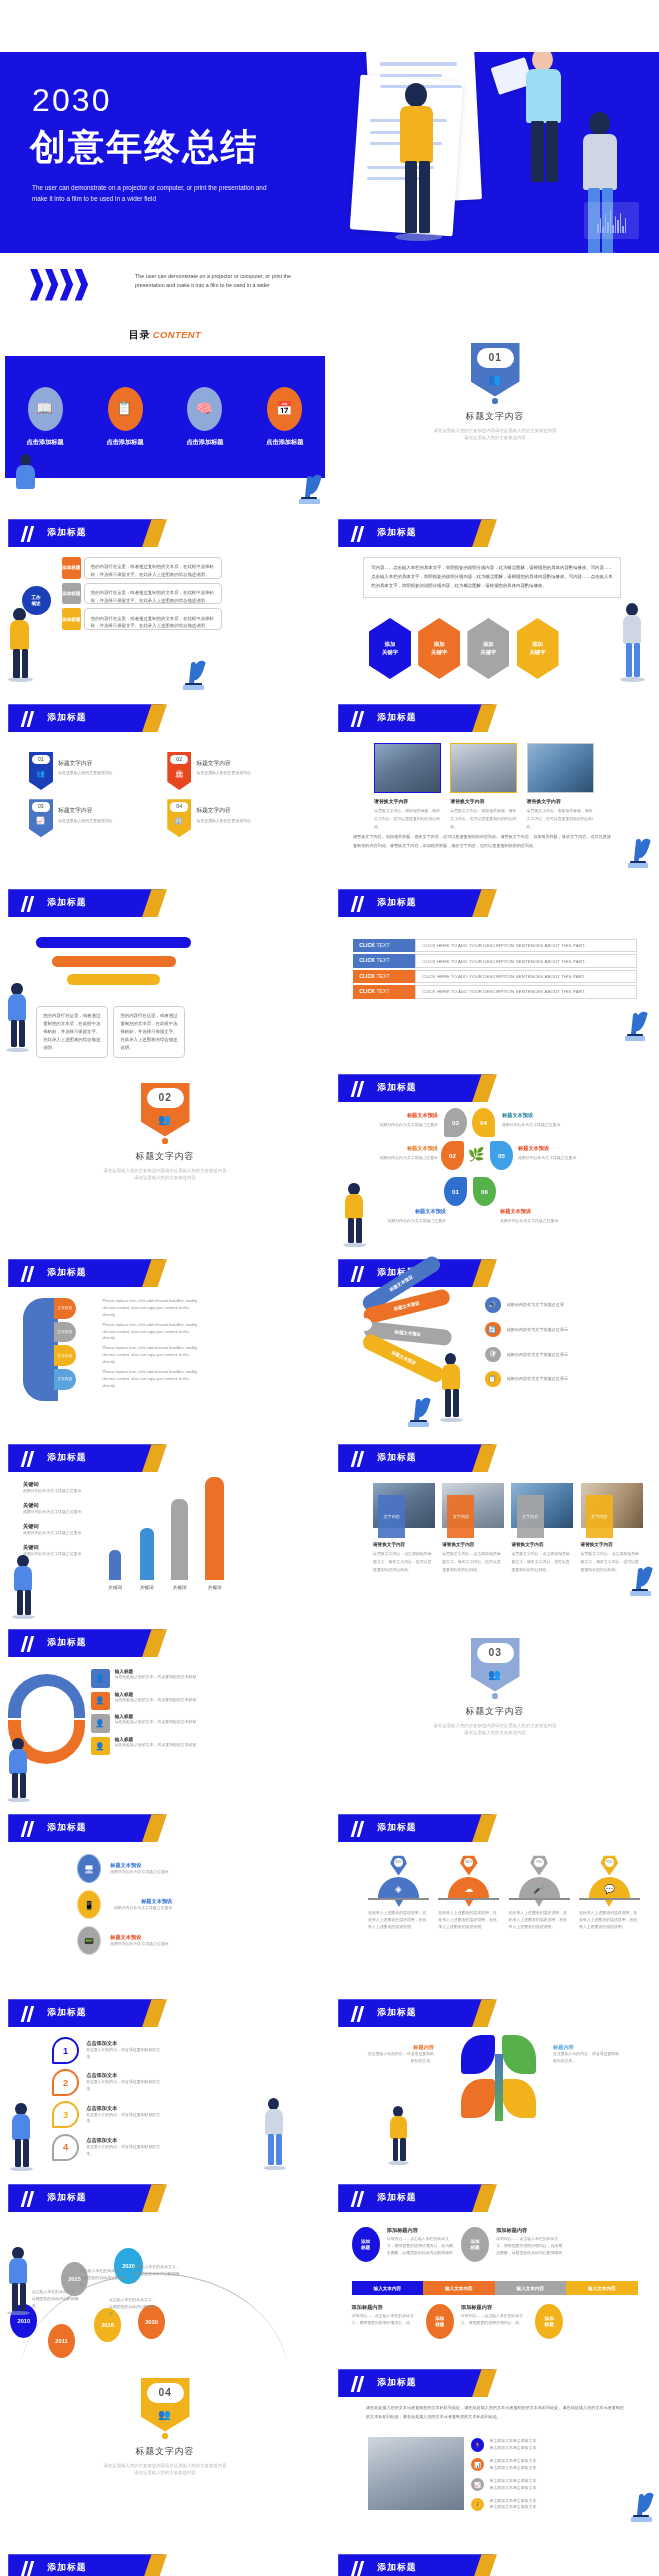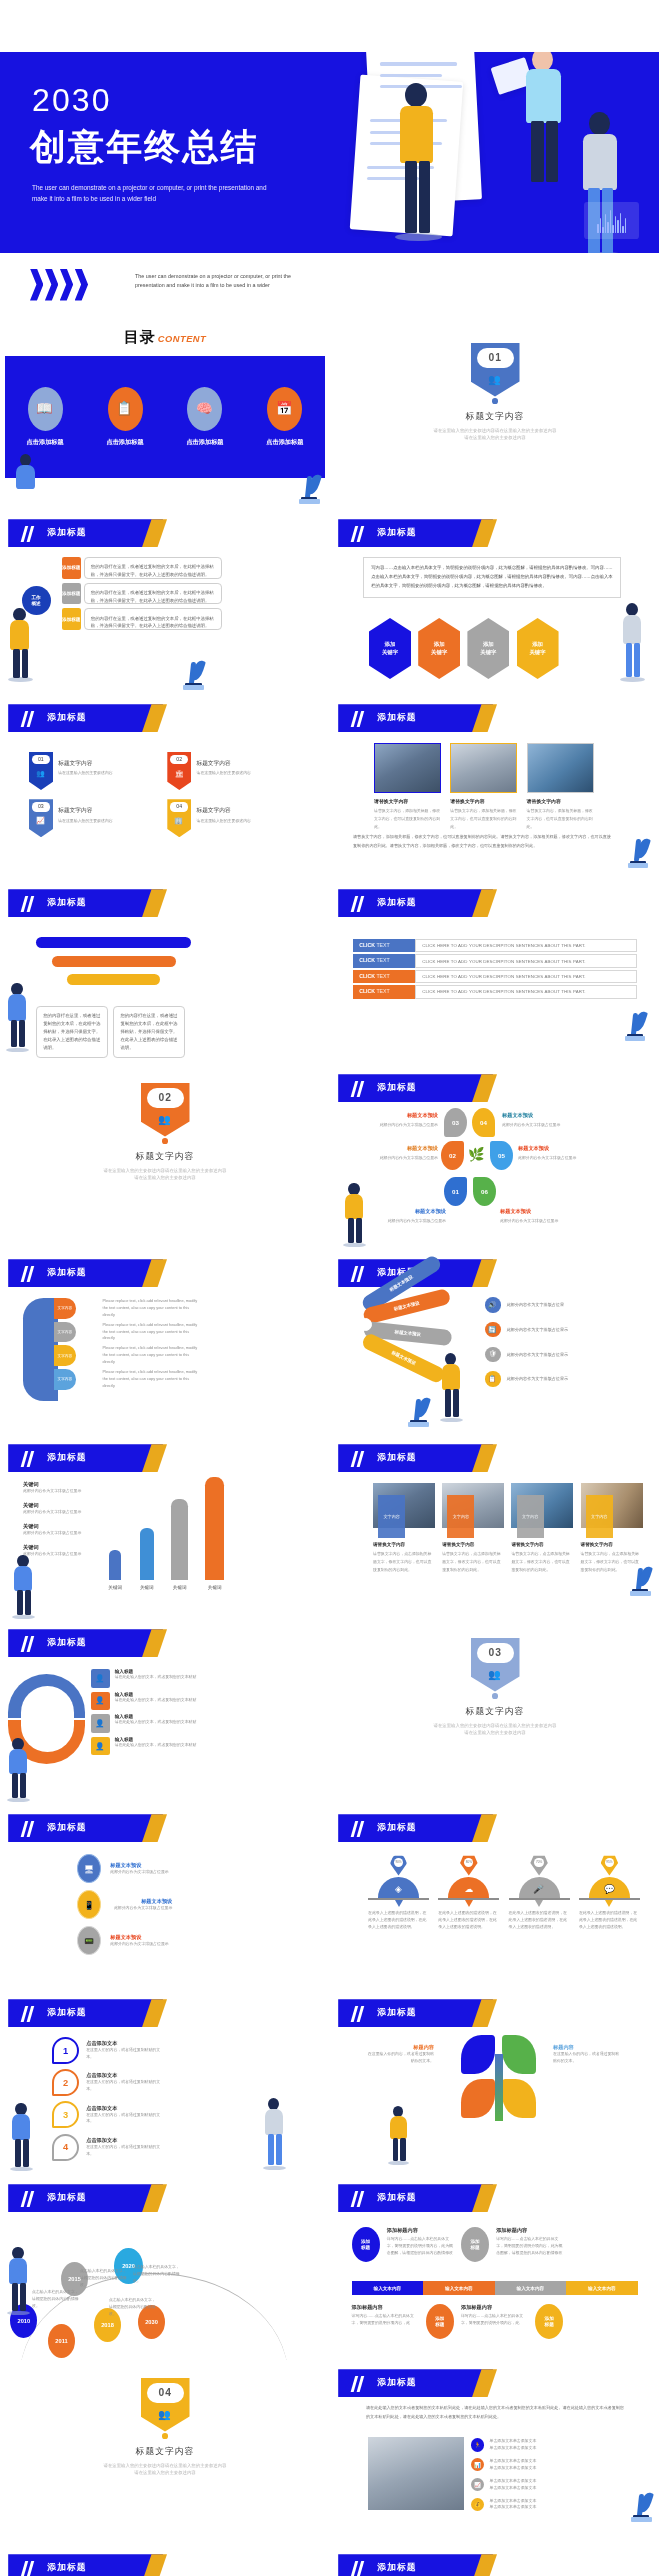--- a/index.html
+++ b/index.html
@@ -34,21 +34,21 @@
 
   
   .arrows-row { position:relative; height:72px; }
   .chev-group { position:absolute; left:30px; top:15.5px; display:flex; gap:1.5px; }
   .chev { width:13.4px; height:32px; background:#1712e0;
           clip-path:polygon(0 0, 52% 0, 100% 50%, 52% 100%, 0 100%, 48% 50%); }
   .arrows-row .atext { position:absolute; left:135px; top:18.5px; width:175px; font-size:5.4px; line-height:1.7; color:#4a4a4a; }
 
   
   .toc-heading { text-align:center; padding-top:3.1px; }
-  .toc-heading .cn { font-size:15px; font-weight:700; color:#111; letter-spacing:1px; }
+  .toc-heading .cn { font-size:10px; font-weight:700; color:#111; letter-spacing:1px; }
   .toc-heading .en { font-size:9.3px; font-weight:700; font-style:italic; color:#ec7025; margin-left:2.1px; letter-spacing:0.5px; }
 
   
   .grid { display:grid; grid-template-columns:330px 330px; }
   .slide { width:330px; height:185px; position:relative; overflow:hidden; background:#fff; }
 
   
   .banner { position:absolute; left:8.2px; top:9.3px; height:28px; width:155px; background:#1712e0;
             clip-path:polygon(0 0, 100% 0, 88% 100%, 0 100%); display:flex; align-items:center; }
   .banner .slash { width:13.4px; height:15.5px; margin-left:13.4px; position:relative; }

